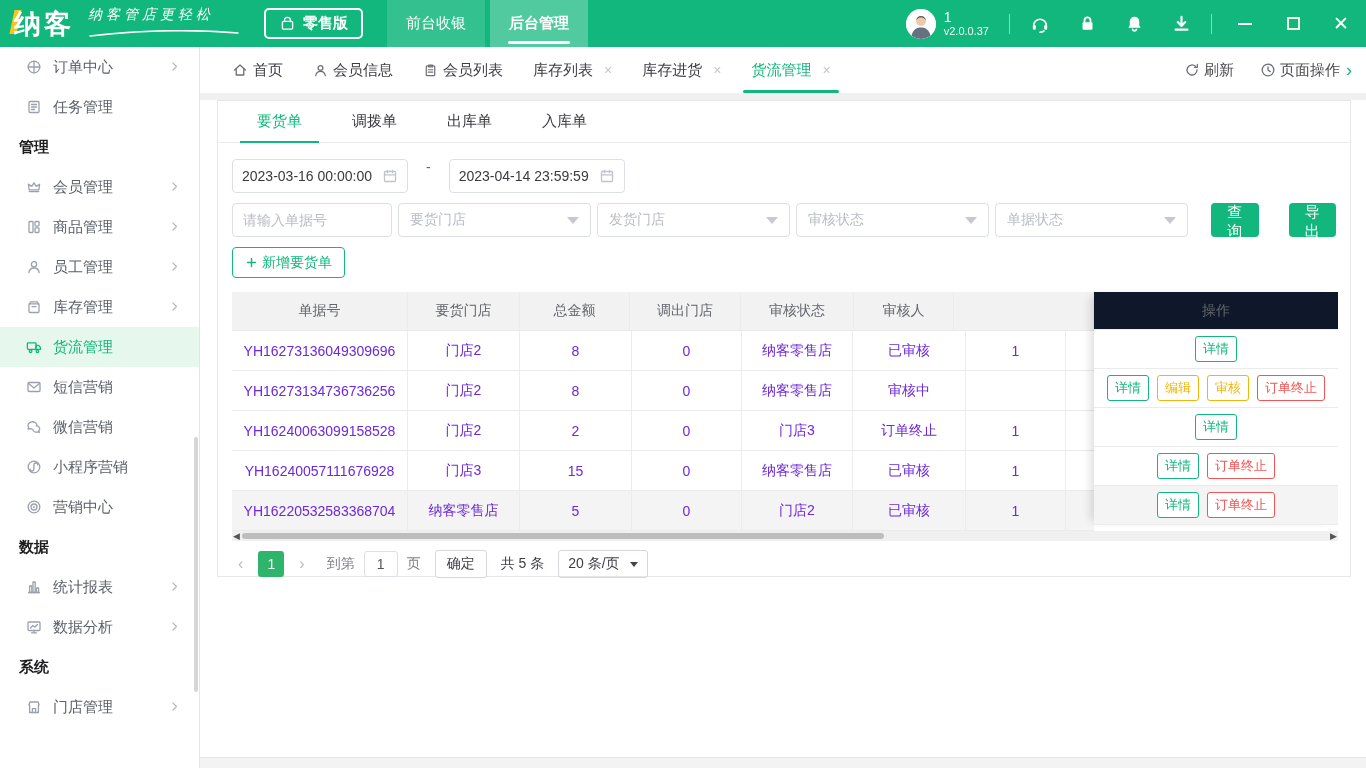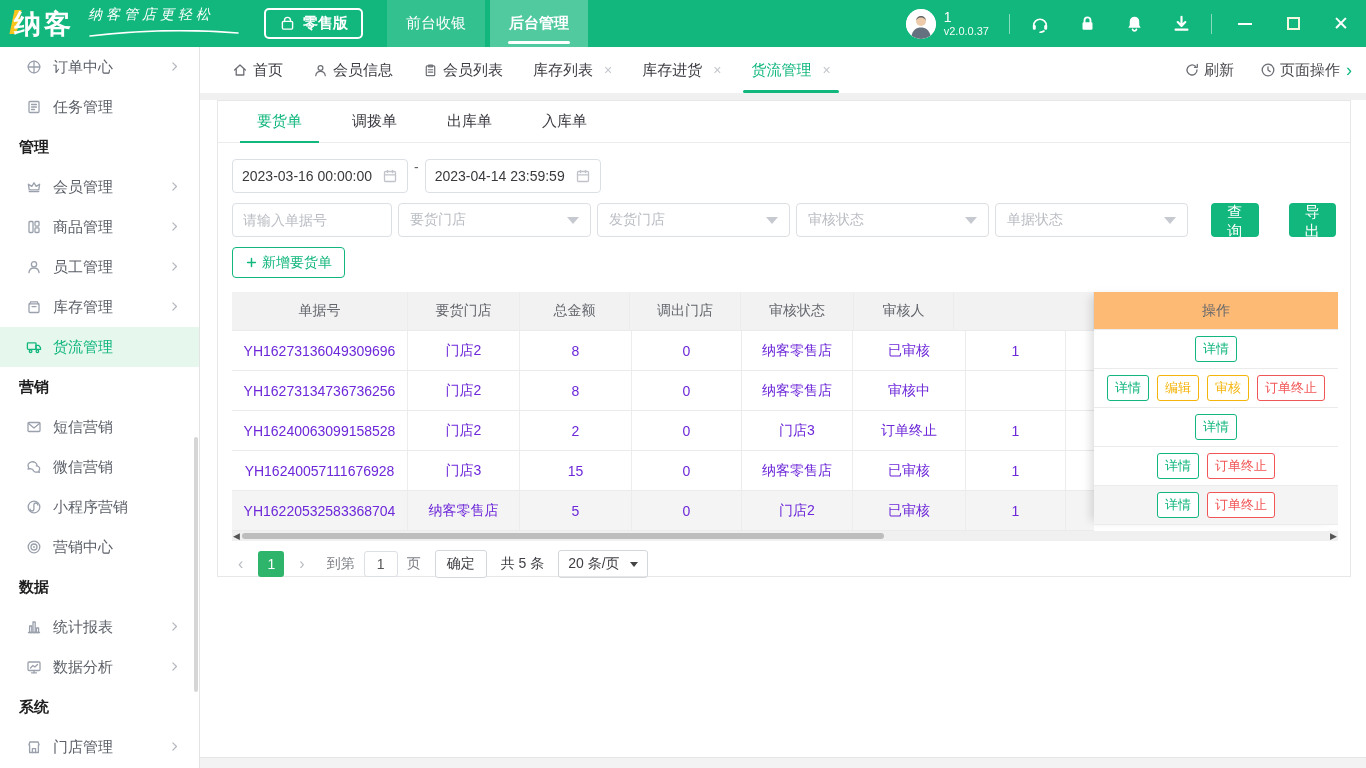--- a/index.html
+++ b/index.html
@@ -74,21 +74,21 @@
   
   #card { margin:0 15px 0 17px; border:1px solid #e7e7e7; background:#fff;
     height:477px; padding:0 14px; position:relative; }
   #subtabs { display:flex; height:42px; border-bottom:1px solid #ececec; margin:0 -14px; padding:0 14px; }
   .subtab { position:relative; display:flex; align-items:center; justify-content:center;
     width:95px; font-size:15px; color:#3c3c43; cursor:pointer; }
   .subtab.active { color:#12b77d; }
   .subtab.active::after { content:""; position:absolute; left:8px; right:8px; bottom:-1px;
     height:2px; background:#12b77d; }
 
-  .date-row { display:flex; align-items:flex-start; margin-top:16px; gap:6px; }
+  .date-row { display:flex; align-items:flex-start; margin-top:16px; gap:18px; }
   .date-box { display:flex; align-items:center; justify-content:space-between; width:176px; height:34px;
     border:1px solid #dcdfe4; border-radius:4px; padding:0 9px; cursor:pointer; }
   .date-box input { border:none; outline:none; width:138px; font-size:14px; color:#3a3a3e;
     font-family:"Liberation Sans","DejaVu Sans",sans-serif; background:transparent; }
   .date-box .ico { color:#c0c3c9; }
   .date-sep { color:#666; font-size:14px; }
 
   .filter-row { display:flex; align-items:flex-end; margin-top:10px; }
   .text-input { width:160px; height:34px; border:1px solid #dcdfe4; border-radius:4px;
     padding:0 10px; font-size:14px; color:#3a3a3e; outline:none;
@@ -115,21 +115,21 @@
   .t-inner { width:974px; }
   .t-row { display:flex; border-bottom:1px solid #ebebeb; }
   .t-cell { display:flex; align-items:center; justify-content:center; font-size:14px;
     color:#6d28d9; border-right:1px solid #ececec; height:39px; white-space:nowrap; overflow:hidden; }
   .t-head .t-cell { background:#f2f2f2; color:#63666c; height:38px; font-size:14px; }
   .t-row.striped .t-cell { background:#f4f4f4; }
   #fixed-col { position:absolute; top:0; right:0; width:244px; background:#fff;
     box-shadow:-7px 0 9px -4px rgba(0,0,0,0.14); }
   .f-cell { display:flex; align-items:center; justify-content:center; gap:8px;
     height:39px; border-bottom:1px solid #ebebeb; background:#fff; }
-  .f-head { height:38px; font-size:14px; color:#63666c; background:#fdba74; }
+  .f-head { height:38px; font-size:14px; color:#63666c; background:#0f172a; }
   .f-cell.striped { background:#f4f4f4; }
   .mini-btn { font-size:13px; padding:3px 7px; border-radius:3px; border:1px solid; background:#fff; cursor:pointer;
     font-family:"Liberation Sans","DejaVu Sans",sans-serif; white-space:nowrap; }
   .mini-green { color:#12b77d; border-color:#12b77d; }
   .mini-yellow { color:#f5b40a; border-color:#f5b40a; }
   .mini-red { color:#f25555; border-color:#f25555; }
 
   #hscroll { position:relative; width:1106px; height:10px; background:#f0f0f0; }
   #hthumb { position:absolute; left:10px; top:2px; width:642px; height:6px; background:#bdbdbd; border-radius:3px; cursor:pointer; }
   .harrow { position:absolute; top:0; font-size:9px; color:#555; line-height:10px; cursor:pointer; }
@@ -316,21 +316,20 @@
         <span class="ico" style="color: rgb(18, 183, 125);">
           <svg width="16" height="16" viewBox="0 0 16 16" fill="none" stroke="currentColor" stroke-width="1.3" stroke-linecap="round" stroke-linejoin="round">
             <rect x="1.4" y="3.8" width="8.6" height="6.6" rx=".8"></rect>
             <path d="M10 6.3h2.7l1.8 2.3v1.8H10z"></path>
             <circle cx="4.6" cy="12.2" r="1.3"></circle>
             <circle cx="11.4" cy="12.2" r="1.3"></circle>
           </svg>
         </span>
         <span class="lbl">货流管理</span>
       </div>
-      <div class="side-section">营销</div>
       <div class="side-item">
         <span class="ico" style="color: rgb(154, 160, 172);">
           <svg width="16" height="16" viewBox="0 0 16 16" fill="none" stroke="currentColor" stroke-width="1.3" stroke-linecap="round" stroke-linejoin="round">
             <rect x="2" y="3.5" width="12" height="9" rx="1"></rect>
             <path d="M2.6 4.6L8 9l5.4-4.4"></path>
           </svg>
         </span>
         <span class="lbl">短信营销</span>
       </div>
       <div class="side-item">

